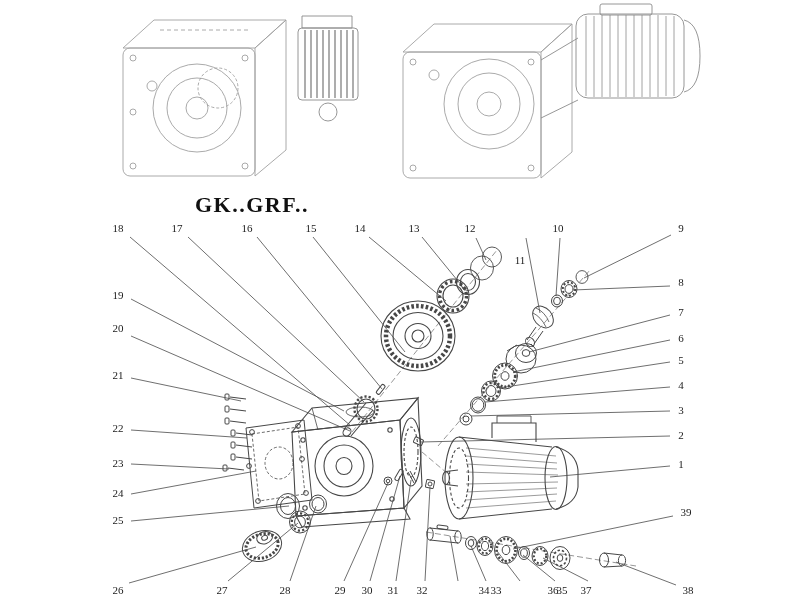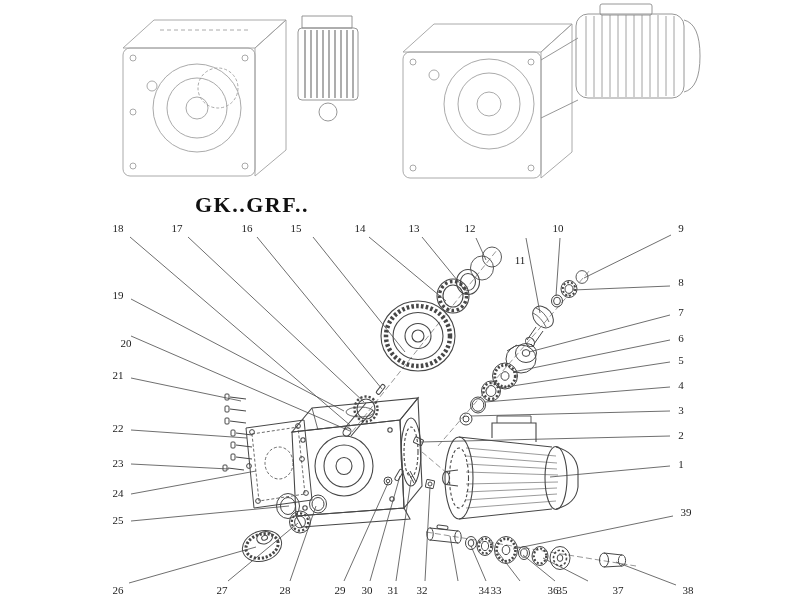--- a/index.html
+++ b/index.html
@@ -323,42 +323,42 @@
       <div class="part-num" style="left: 681px; top: 360px;">5</div>
       <div class="part-num" style="left: 681px; top: 338px;">6</div>
       <div class="part-num" style="left: 681px; top: 312px;">7</div>
       <div class="part-num" style="left: 681px; top: 282px;">8</div>
       <div class="part-num" style="left: 681px; top: 228px;">9</div>
       <div class="part-num" style="left: 558px; top: 228px; text-align: center;">10</div>
       <div class="part-num" style="left: 520px; top: 228px; margin-top: 32px;">11</div>
       <div class="part-num" style="left: 470px; top: 228px;">12</div>
       <div class="part-num" style="left: 414px; top: 228px; text-align: center;">13</div>
       <div class="part-num" style="left: 360px; top: 228px;">14</div>
-      <div class="part-num" style="left: 296px; top: 228px;">15</div>
+      <div class="part-num" style="left: 311px; top: 228px;">15</div>
       <div class="part-num" style="left: 247px; top: 228px;">16</div>
       <div class="part-num" style="left: 177px; top: 228px;">17</div>
       <div class="part-num" style="left: 118px; top: 228px;">18</div>
       <div class="part-num" style="left: 118px; top: 295px;">19</div>
-      <div class="part-num" style="left: 118px; top: 343px; margin-left: 8px;">20</div>
+      <div class="part-num" style="left: 118px; top: 328px;">20</div>
       <div class="part-num" style="left: 118px; top: 375px;">21</div>
       <div class="part-num" style="left: 118px; top: 428px;">22</div>
       <div class="part-num" style="left: 118px; top: 463px;">23</div>
       <div class="part-num" style="left: 118px; top: 493px;">24</div>
       <div class="part-num" style="left: 118px; top: 520px;">25</div>
       <div class="part-num" style="left: 118px; top: 590px;">26</div>
       <div class="part-num" style="left: 222px; top: 590px;">27</div>
       <div class="part-num" style="left: 285px; top: 590px;">28</div>
       <div class="part-num" style="left: 340px; top: 590px;">29</div>
       <div class="part-num" style="left: 367px; top: 590px;">30</div>
       <div class="part-num" style="left: 393px; top: 590px;">31</div>
       <div class="part-num" style="left: 422px; top: 590px;">32</div>
       <div class="part-num" style="left: 456px; top: 590px; margin-left: 40px;">33</div>
       <div class="part-num" style="left: 484px; top: 590px;">34</div>
       <div class="part-num" style="left: 518px; top: 590px; margin-left: 44px;">35</div>
       <div class="part-num" style="left: 553px; top: 590px;">36</div>
-      <div class="part-num" style="left: 586px; top: 590px; margin-left: 32px;">37</div>
+      <div class="part-num" style="left: 586px; top: 590px;">37</div>
       <div class="part-num" style="left: 688px; top: 590px; text-align: right;">38</div>
       <div class="part-num" style="left: 686px; top: 512px;">39</div>
     </div>
 
   <div class="model-label" id="model-grf">GK..GRF..</div>
 
 </div>
 
 </body></html>

